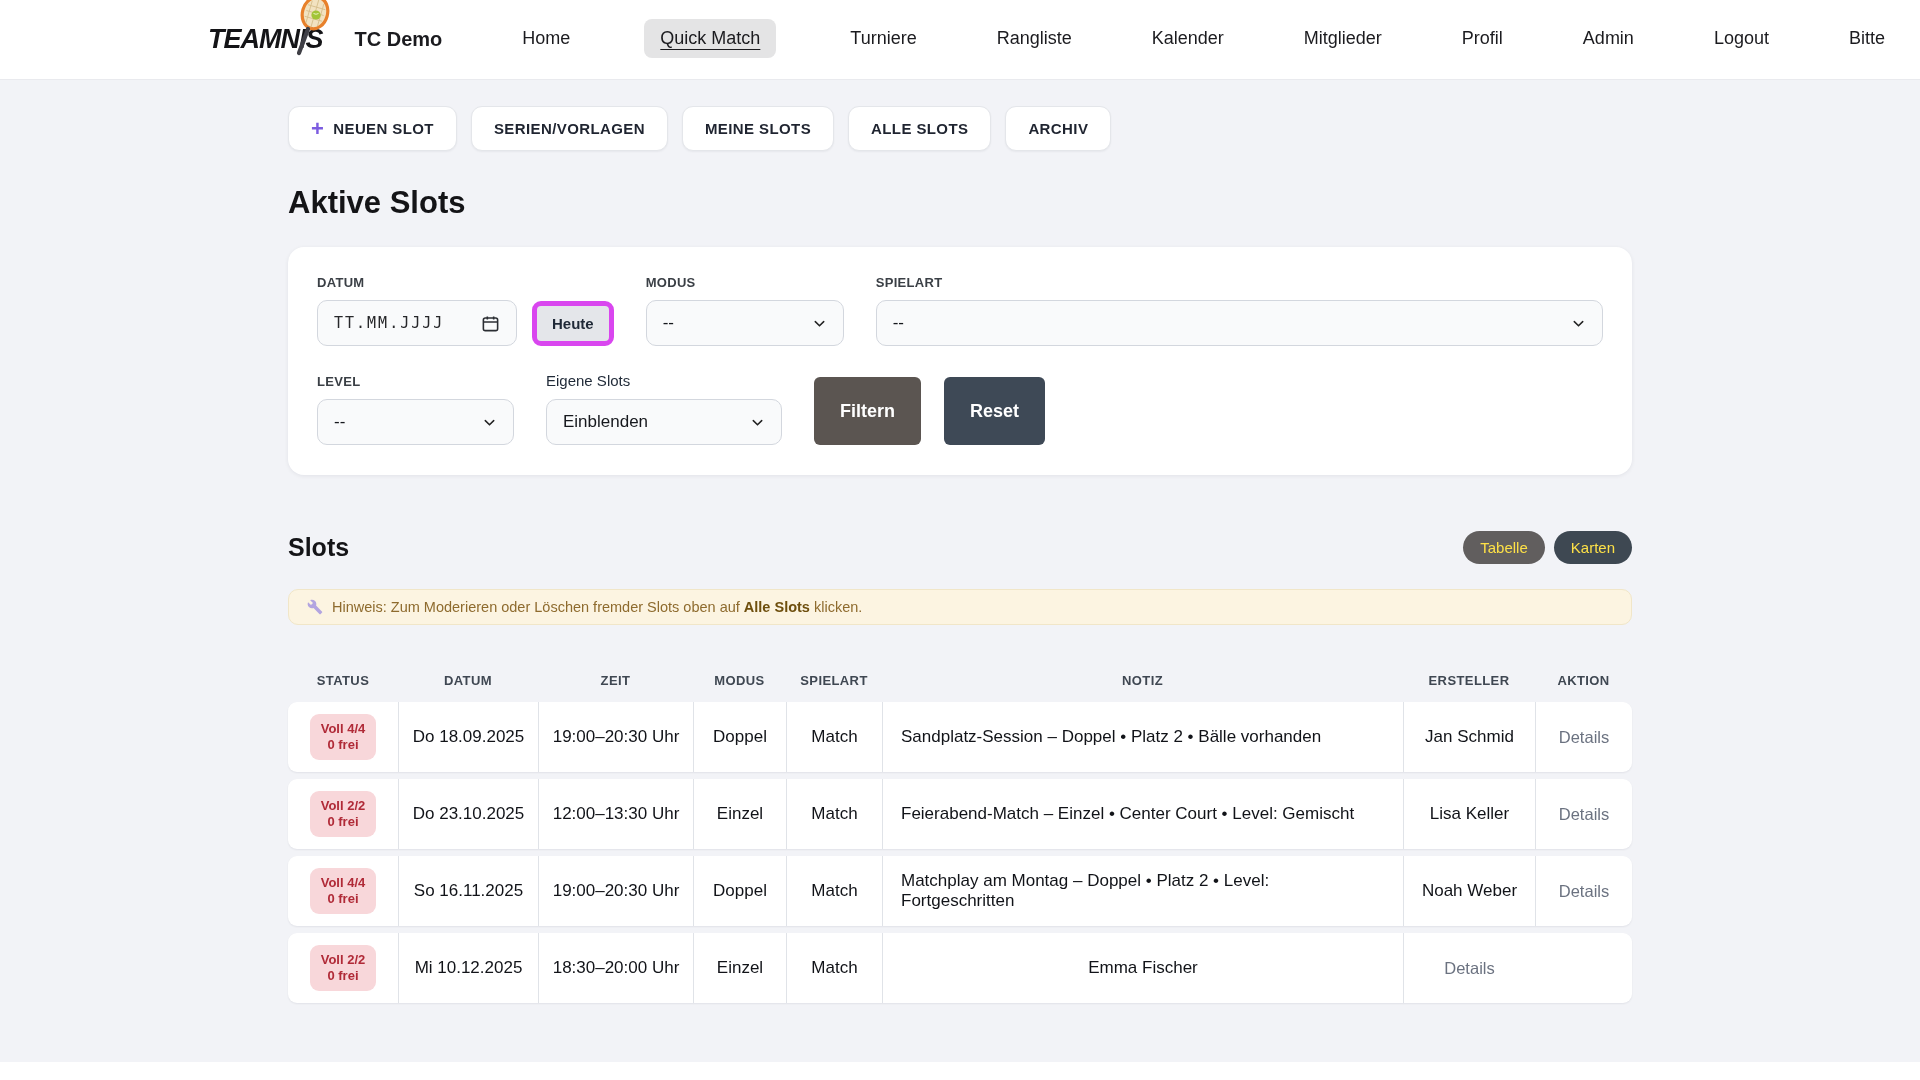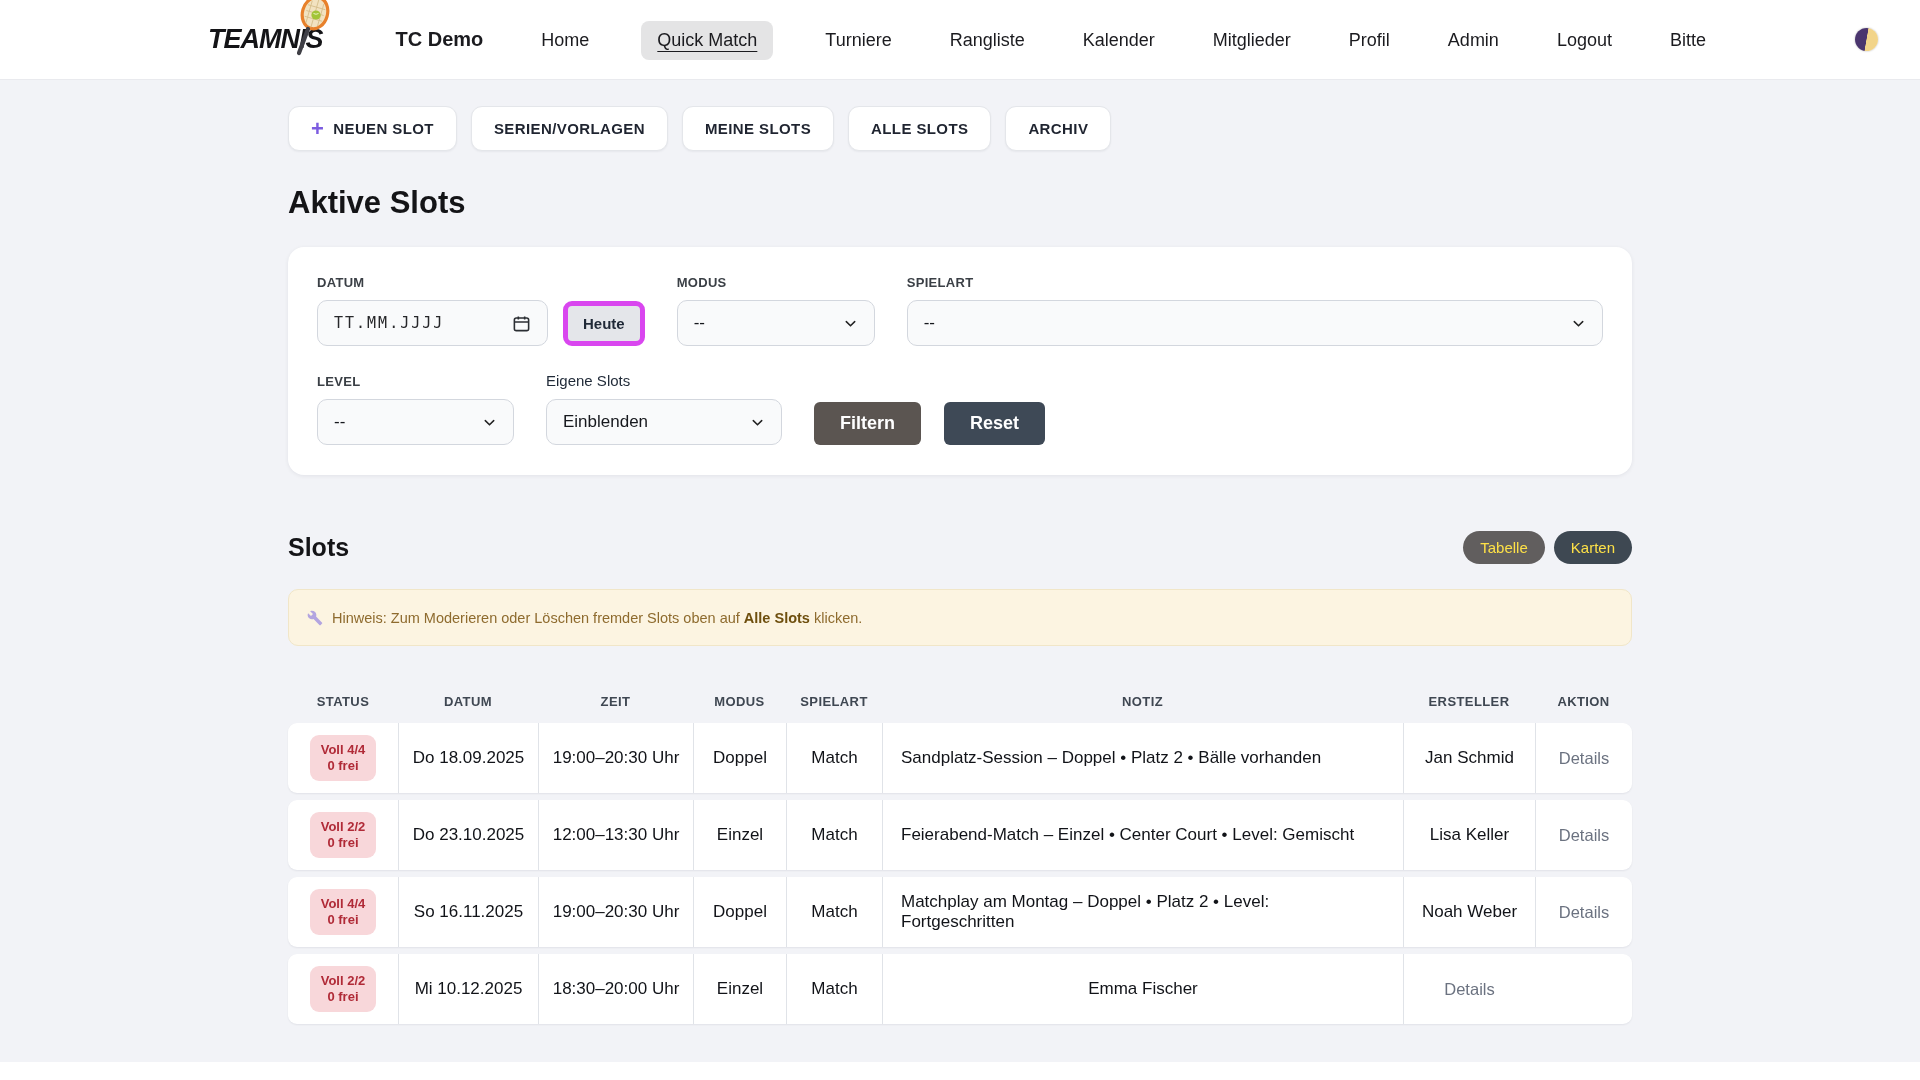--- a/index.html
+++ b/index.html
@@ -22,21 +22,21 @@
   .topnav{
     background:#fff;height:80px;display:flex;align-items:center;
     padding:0 42px 0 208px;border-bottom:1px solid #e9eaee;position:relative;z-index:5;
   }
   .logo{position:relative;display:flex;align-items:center;margin-right:26px;cursor:pointer;}
   .logo-text{
     font-size:27px;font-weight:800;font-style:italic;letter-spacing:-1px;color:#141417;
     position:relative;z-index:2;
   }
   .racket{position:absolute;right:-14px;top:-30px;z-index:3;}
-  .nav-items{display:flex;align-items:flex-end;gap:46px;flex:1;margin-left:41px;}
+  .nav-items{display:flex;align-items:flex-start;gap:68px;flex:1;}
   .nav-item{
     font-size:18px;color:#1b1b1f;text-decoration:none;cursor:pointer;white-space:nowrap;
     padding:9px 6px;border-radius:8px;
   }
   .nav-item.brand{font-weight:700;font-size:20px;}
   .nav-item.active{background:#e4e4e5;text-decoration:underline;text-underline-offset:5px;padding:9px 16px;}
   .theme-toggle{
     width:23px;height:23px;border-radius:50%;margin-left:40px;cursor:pointer;flex-shrink:0;
     background:linear-gradient(100deg,#4a356e 49%,#f2d489 51%);
     box-shadow:0 0 2px rgba(0,0,0,.3);
@@ -66,50 +66,50 @@
   .flabel{
     font-size:13px;font-weight:700;letter-spacing:.3px;color:#3a3f45;margin-bottom:10px;
   }
   .flabel.normal{font-weight:400;font-size:15px;color:#1f2937;letter-spacing:0;}
   .control{
     height:46px;background:#f9fafb;border:1px solid #d3d7de;border-radius:10px;
     display:flex;align-items:center;justify-content:space-between;
     padding:0 16px;font-size:17px;color:#16181d;cursor:pointer;
   }
   .date-wrap{display:flex;align-items:center;}
-  .date-input{width:231px;}
+  .date-input{width:200px;}
   .date-text{font-family:"DejaVu Sans Mono","Liberation Mono",monospace;font-size:15px;letter-spacing:2px;color:#27272a;}
   .btn-heute{
     margin-left:15px;background:#e4e6ea;border:5px solid #d946ef;border-radius:9px;
     padding:9px 15px;font-family:inherit;font-size:15px;font-weight:700;color:#1f2937;cursor:pointer;
   }
   .sel-modus{width:198px;}
   .sel-spielart{flex:1;}
   .sel-level{width:197px;}
   .sel-eigene{width:236px;}
   .spielart-group{flex:1;}
   .btn-dark{
-    border:none;border-radius:6px;height:43px;padding:0 26px;cursor:pointer;
+    border:none;border-radius:6px;height:68px;padding:0 26px;cursor:pointer;
     font-family:inherit;font-size:18px;font-weight:700;color:#fff;
   }
   .btn-filtern{background:var(--btn-filter);}
   .btn-reset{background:var(--btn-reset);margin-left:-9px;}
   
   .slots-head{display:flex;align-items:center;justify-content:space-between;margin-top:56px;}
   .slots-title{font-size:25px;font-weight:800;color:#141417;}
   .view-toggle{display:flex;gap:9px;}
   .pill{
     border:none;border-radius:17px;padding:8px 17px;font-family:inherit;font-size:15px;
     color:#fde047;cursor:pointer;
   }
   .pill-table{background:var(--pill-table);}
   .pill-cards{background:var(--pill-cards);}
   .hint{
     margin-top:25px;background:var(--hint-bg);border:1px solid #f1e6c8;border-radius:10px;
-    height:57px;display:flex;align-items:center;padding:0 18px;gap:9px;
+    height:36px;display:flex;align-items:center;padding:0 18px;gap:9px;
     font-size:14.5px;color:var(--hint-text);
   }
   .hint b{color:var(--hint-bold);}
   .wrench{flex-shrink:0;}
   
   .grid{
     display:grid;
     grid-template-columns:110px 140px 155px 93px 96px 1fr 132px 97px;
   }
   .thead{margin-top:40px;padding:8px 0 14px;}

